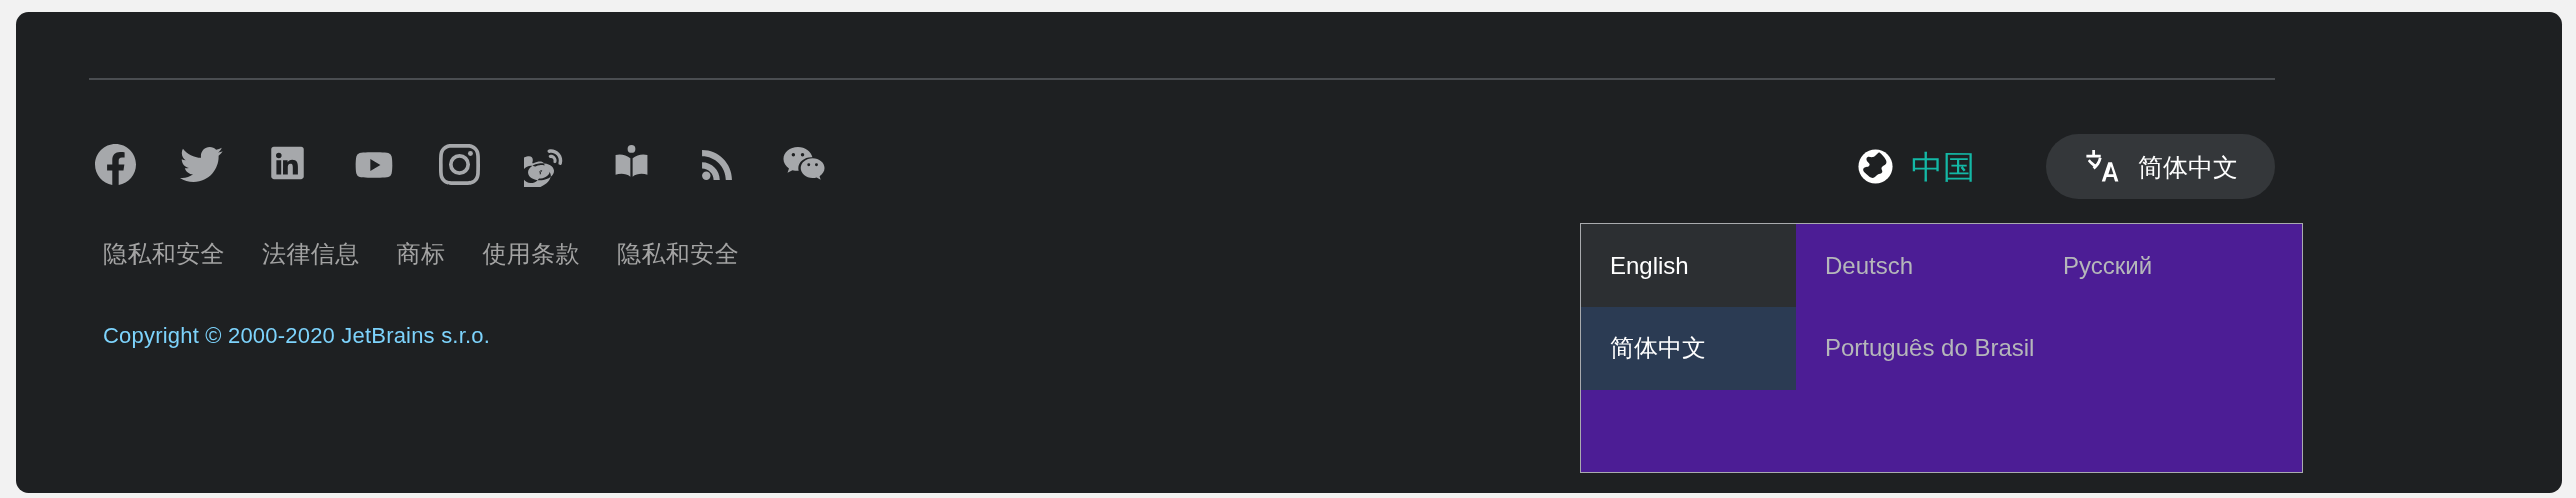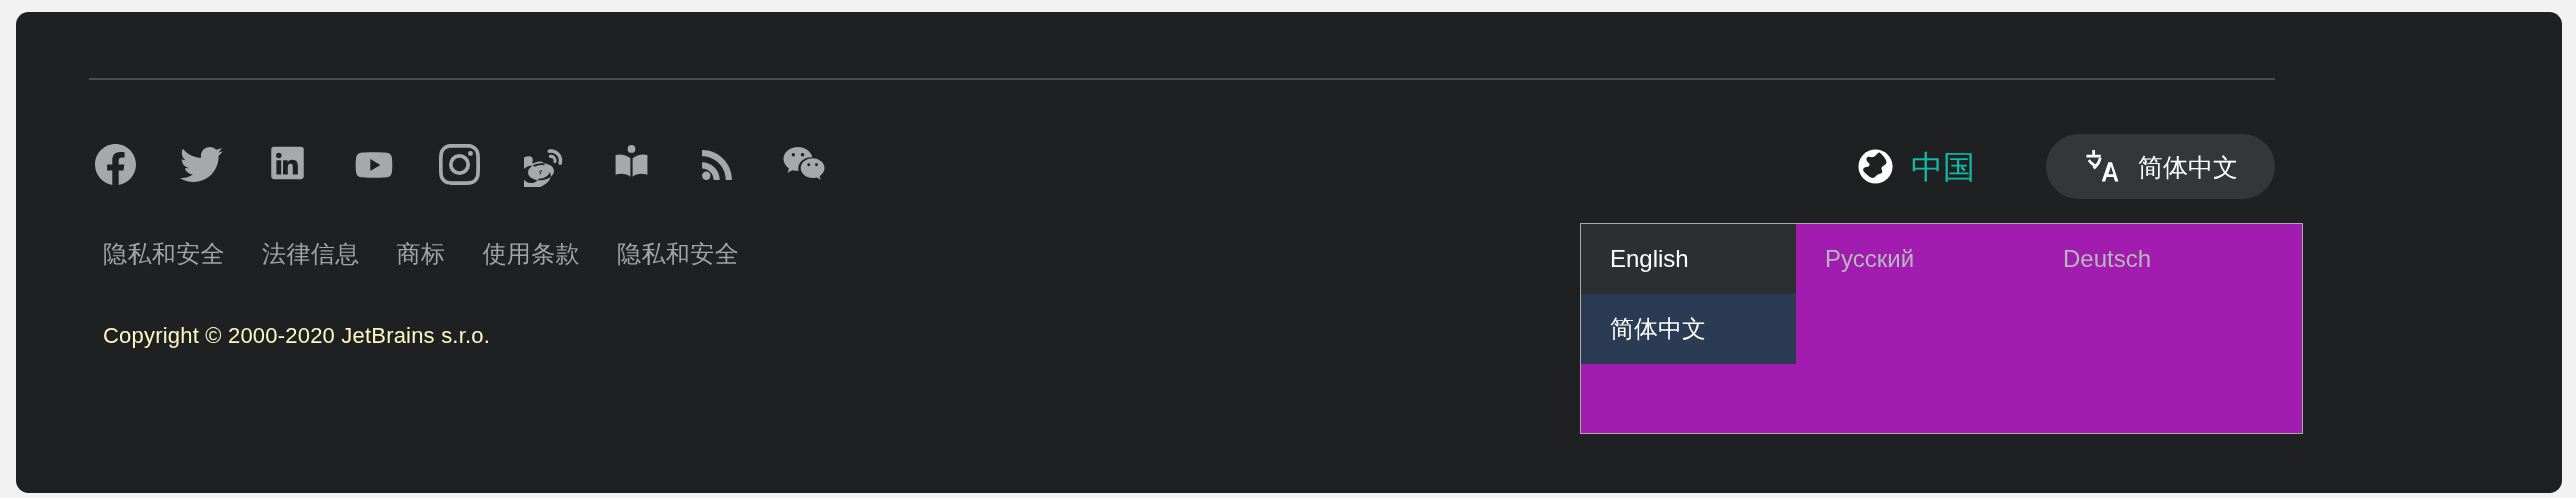--- a/index.html
+++ b/index.html
@@ -86,21 +86,21 @@
     text-decoration: none;
     cursor: pointer;
     letter-spacing: 0.4px;
   }
 
   
   .copyright {
     position: absolute;
     left: 87px;
     top: 309px;
-    color: #fef9c3;
+    color: #7dd3fc;
     font-size: 22px;
     line-height: 30px;
     white-space: nowrap;
     letter-spacing: 0.2px;
   }
 
   
   .controls-row {
     position: absolute;
     right: 287px;
@@ -149,22 +149,22 @@
     font-size: 25px;
     line-height: 30px;
   }
 
   
   .lang-dropdown {
     position: absolute;
     left: 1564px;
     top: 211px;
     width: 723px;
-    height: 211px;
-    background: #a21caf;
+    height: 250px;
+    background: #4c1d95;
     border: 1.8px solid #a9abae;
     box-sizing: border-box;
     display: grid;
     grid-template-columns: 215px 238px 1fr;
     grid-template-rows: repeat(3, 1fr);
   }
   .lang-cell {
     display: flex;
     align-items: center;
     padding-left: 29px;
@@ -288,20 +288,21 @@
           <path d="M4.4 7.3L3.1 8.5c1.2 1.6 2.8 3 4.6 4l1-1.6c-1.7-.9-3.1-2.1-4.3-3.6z" fill="#ffffff"></path>
           <path d="M16.4 9.3h2.4l4.2 12.4h-2.2l-.93-2.9h-4.56l-.93 2.9h-2.2L16.4 9.3zm.04 7.7h3.32l-1.66-5.1-1.66 5.1z" fill="#ffffff"></path>
         </svg>
         <span class="lang-pill-label">简体中文</span>
       </div>
 
     </div>
 
     <div class="lang-dropdown">
       <div class="lang-cell is-hovered">English</div>
+      <div class="lang-cell">Deutsch</div>
       <div class="lang-cell">Русский</div>
-      <div class="lang-cell">Deutsch</div>
       <div class="lang-cell is-selected">简体中文</div>
+      <div class="lang-cell">Português do Brasil</div>
     </div>
 
   </div>
 </div>
 
 
 </body></html>

